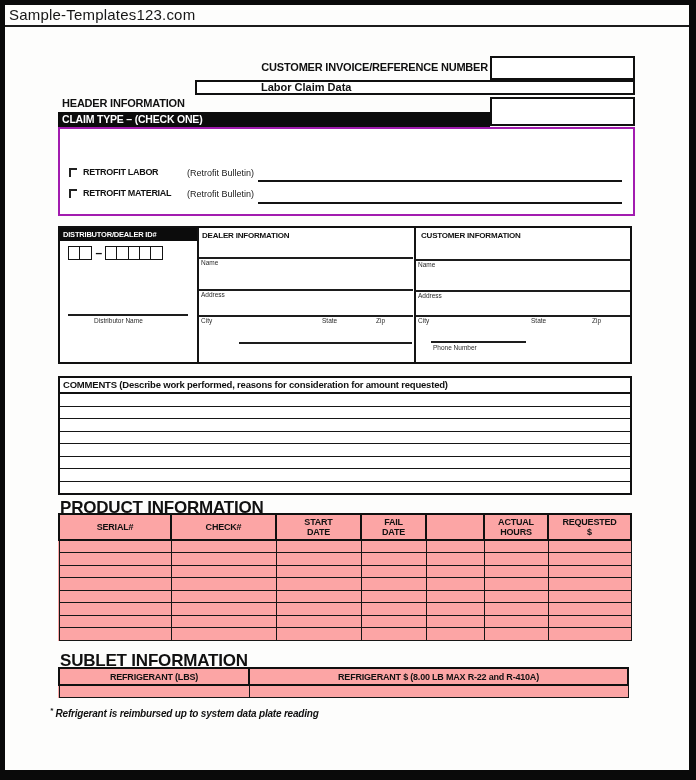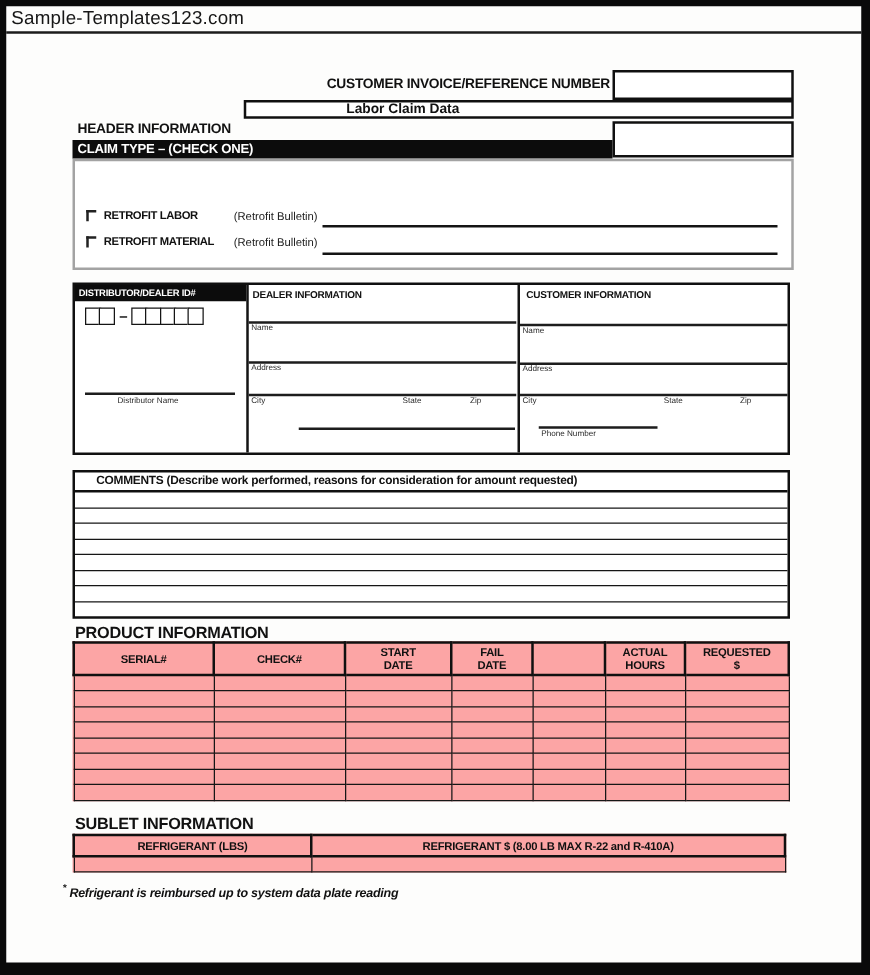--- a/index.html
+++ b/index.html
@@ -15,50 +15,50 @@
   .frame-right  { left:689px; top:0; width:7px; height:780px; background:#0a0a0a; }
   .frame-bottom { left:0; top:770px; width:696px; height:10px; background:#0a0a0a; }
   .wm-rule      { left:5px; top:25px; width:684px; height:2px; background:#1c1c1c; }
 
   .watermark { left:9px; top:6px; font-size:15px; color:#161616; letter-spacing:.2px; }
   .ink { color:#101010;margin-left:17px; }
 
   .invoice-label { top:61px; right:208px; font-size:11px; font-weight:bold; letter-spacing:-0.2px; white-space:nowrap; }
   .invoice-box   { left:490px; top:56px; width:145px; height:24px; border:2.5px solid #101010; background:#fff; }
   .labor-bar     { left:195px; top:80px; width:440px; height:15px; border:2px solid #101010; background:#fff;
-                   font-size:11px; font-weight:bold; line-height:11px; padding-left:80px; }
+                   font-size:11px; font-weight:bold; line-height:11px; padding-left:64px; }
   .hdrinfo-label { left:62px; top:97px; font-size:11px; font-weight:bold; letter-spacing:-0.2px; }
   .hdr-right-box { left:490px; top:97px; width:145px; height:29px; border:2px solid #101010; background:#fff; }
 
   .claim-bar { left:58px; top:112px; width:432px; height:15px; background:#0c0c0c; color:#fff;
                font-size:10.5px; font-weight:bold; line-height:14px; padding-left:4px; letter-spacing:-0.2px; }
-  .claim-box { left:58px; top:127px; width:577px; height:89px; border:2px solid #a3a3a3; background:#fff; }
+  .claim-box { left:58px; top:127px; width:577px; height:89px; border:2px solid #a21caf; background:#fff; }
   .ckbox { width:8px; height:9px; border-left:2px solid #222; border-top:2px solid #222; }
   .claim-opt-label { font-size:9px; font-weight:bold; letter-spacing:-0.3px; white-space:nowrap; }
   .bulletin-label  { font-size:9px; color:#222; white-space:nowrap; }
   .wline { height:2px; background:#141414; }
 
   .dd-box { left:58px; top:226px; width:574px; height:138px; border:2.5px solid #101010; background:#fff; }
   .vdiv   { position:absolute; top:0; width:2px; height:100%; background:#141414; }
   .dist-bar { position:absolute; left:0; top:0; width:137px; height:13px; background:#0c0c0c; color:#fff;
               font-size:7.5px; font-weight:bold; line-height:13px; padding-left:3px; letter-spacing:-0.2px; white-space:nowrap; }
   .idbox { width:13px; height:14px; border:1.8px solid #141414; background:#fff; margin-right:-1.8px; }
   .id-dash { font-size:12px; font-weight:bold; padding:0 3px; line-height:14px; }
   .tiny-label { font-size:6.5px; color:#2a2a2a; white-space:nowrap; }
   .sec-title  { font-size:8px; font-weight:bold; letter-spacing:-0.2px; white-space:nowrap; }
   .fline { position:absolute; height:1.6px; background:#1d1d1d; }
 
   .comments-box { left:58px; top:376px; width:574px; height:119px; border:2px solid #101010; background:#fff;
                   display:flex; flex-direction:column; }
   .comments-head { height:16px; border-bottom:2px solid #101010; font-size:9.5px; font-weight:bold;
-                   line-height:14px; padding-left:17px; letter-spacing:-0.2px; white-space:nowrap; }
+                   line-height:14px; padding-left:3px; letter-spacing:-0.2px; white-space:nowrap; }
   .comment-row { flex:1; border-bottom:1.8px solid #161616; }
   .comment-row:last-child { border-bottom:none; }
 
-  .section-heading { font-size:13px; font-weight:bold; letter-spacing:-0.2px; }
+  .section-heading { font-size:17px; font-weight:bold; letter-spacing:-0.2px; }
 
   table.grid { border-collapse:collapse; background:#fca5a5; table-layout:fixed; }
   table.grid th { border:2px solid #101010; font-size:9px; font-weight:bold; text-align:center;
                   line-height:10px; padding:2px 0; letter-spacing:-0.2px; }
   table.grid td { border:1.8px solid #161616; height:12.5px; padding:0; }
   .prod-table  { left:58px; top:513px; width:572px; }
   .sublet-table { left:58px; top:667px; width:569px; }
   .sublet-table th { font-size:10px; height:17px; border-width:2.5px; }
   .sublet-table td { height:15px; }
 

